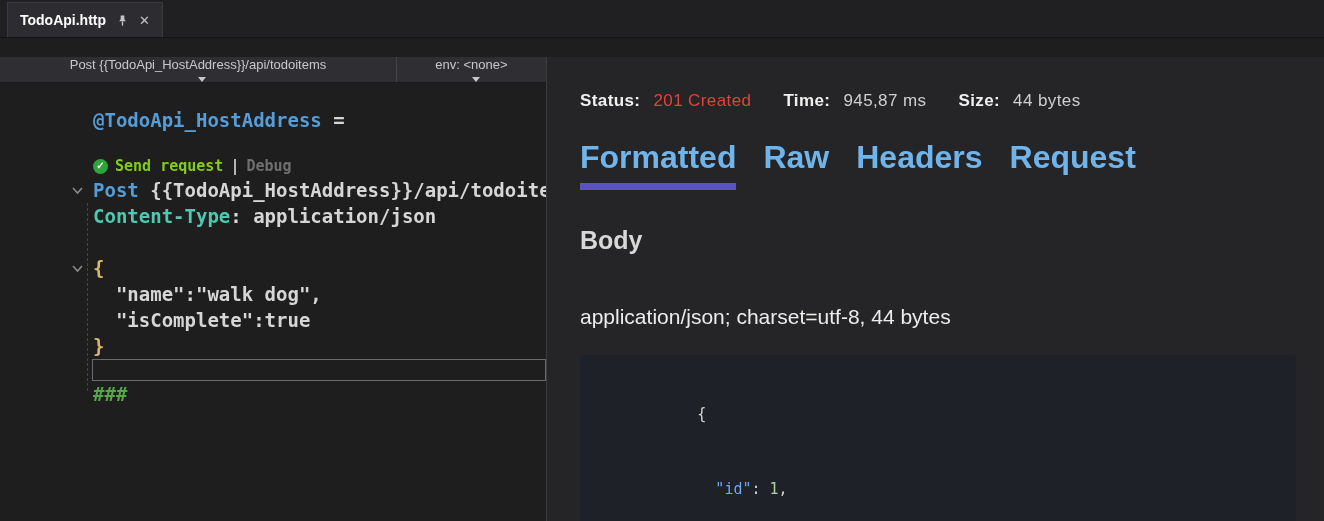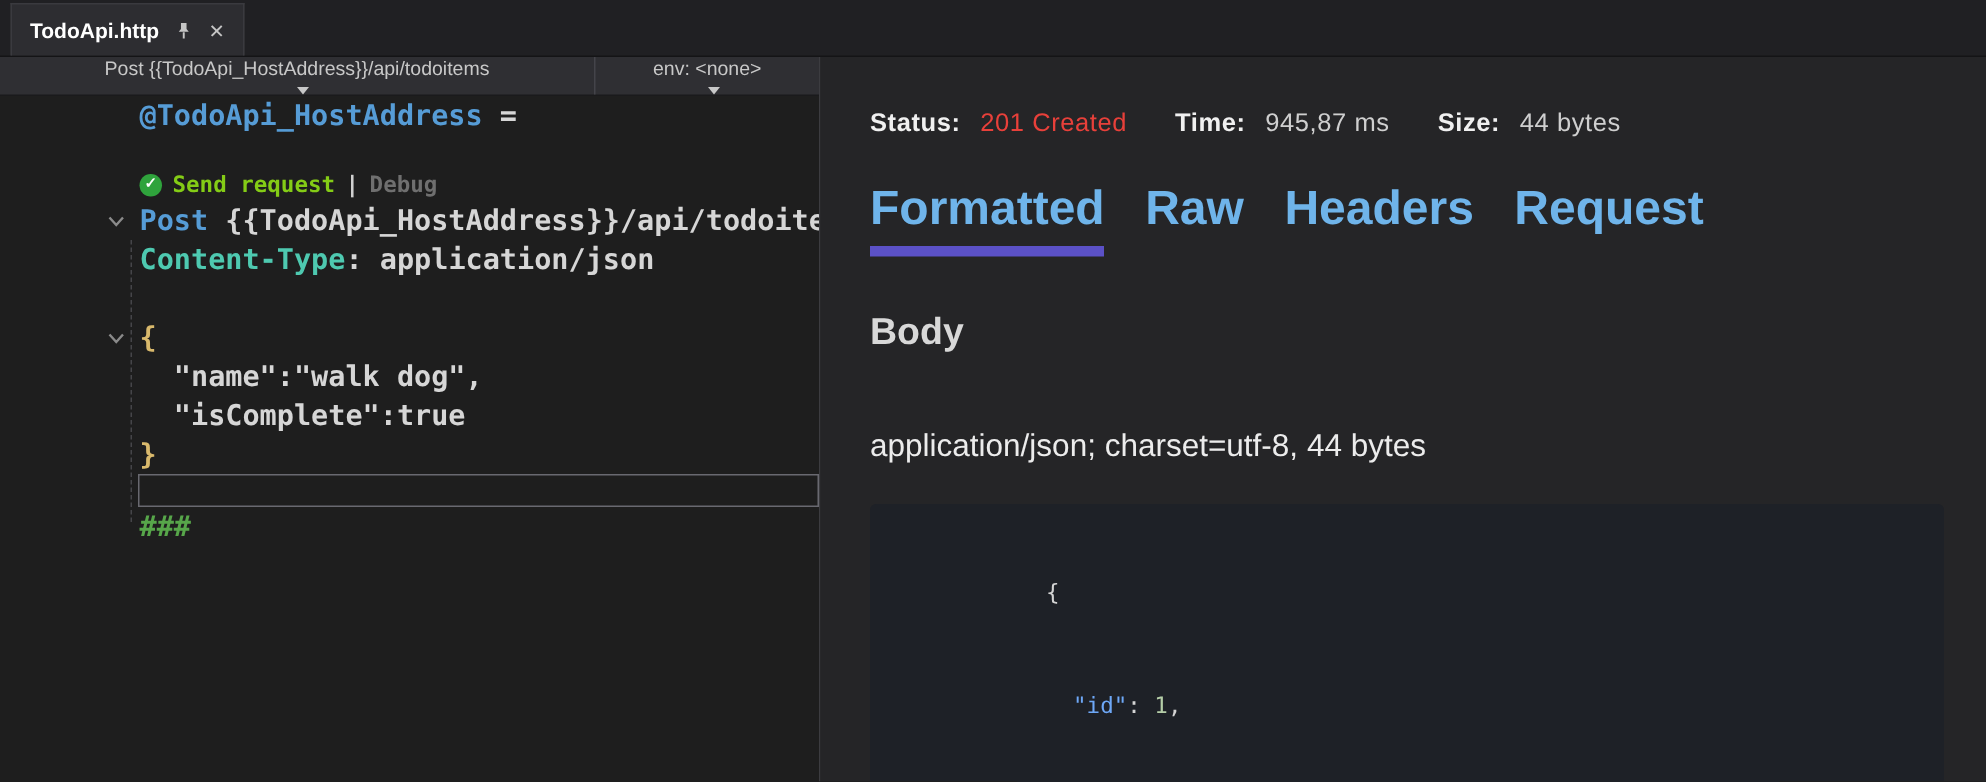--- a/index.html
+++ b/index.html
@@ -1,18 +1,18 @@
 <!DOCTYPE html>
 <html><head>
 <meta charset="utf-8">
 <style>
   * { box-sizing: border-box; margin: 0; padding: 0; }
   html,body { width:1324px; height:521px; overflow:hidden; background:#1e1e1e;
               font-family:"Liberation Sans", sans-serif; }
-  .app { width:1324px; height:521px; display:flex; flex-direction:column; }
+  .app { width:1324px; height:521px; display:flex; flex-direction:column;gap:19px; }
 
   
   .tabstrip { height:38px; flex:none; background:#202023; border-bottom:1px solid #141416;
               display:flex; align-items:stretch; }
   .tab { margin:2px 0 0 7px; background:#2d2d31; border:1px solid #3a3a3f; border-bottom:none;
          display:flex; align-items:center; gap:10px; padding:0 12px; }
   .tab-title { color:#ffffff; font-weight:700; font-size:14px; }
   .tab-icon { display:flex; align-items:center; color:#c5c5c5; }
   .tab-close { color:#c5c5c5; font-size:13px; line-height:1; }
 
@@ -26,21 +26,21 @@
   .toolbar { height:26px; flex:none; background:#2f2f33; display:flex; align-items:center;
              font-size:13px; color:#c8c8c8; border-bottom:1px solid #1a1a1c; }
   .dd { height:100%; display:flex; align-items:center; justify-content:space-between; padding:0 9px;flex-direction:column; }
   .dd-req { width:396px; }
   .dd-env { flex:1; border-left:1px solid #44444a; }
   .arr { width:0; height:0; border-left:4px solid transparent; border-right:4px solid transparent;
          border-top:5px solid #c8c8c8; margin-left:8px; flex:none; }
 
   
   .editor { position:relative; flex:1; overflow:hidden; color:#d6d6d6;
-            font-family:"DejaVu Sans Mono", monospace; font-size:19px; font-weight:600; }
+            font-family:"DejaVu Sans Mono", monospace; font-size:19px; font-weight:600;margin-top:24px; }
   .eline { height:26px; line-height:26px; display:flex; overflow:hidden; }
   .eline span { white-space:pre; }
   .gutter { width:93px; flex:none; display:flex; align-items:center; justify-content:flex-end;
             padding-right:9px; }
   .blank22 { height:22px; } .blank26 { height:26px; }
   .lens { height:22px; line-height:22px; font-size:15px; display:flex; align-items:center; overflow:hidden; }
   .lens .gutter { padding-right:0; }
   .check-badge { width:15px; height:15px; border-radius:50%; background:#2fa33c; color:#fff;
                  font-size:10px; font-weight:700; display:inline-flex; align-items:center;
                  justify-content:center; margin-right:7px; flex:none;

